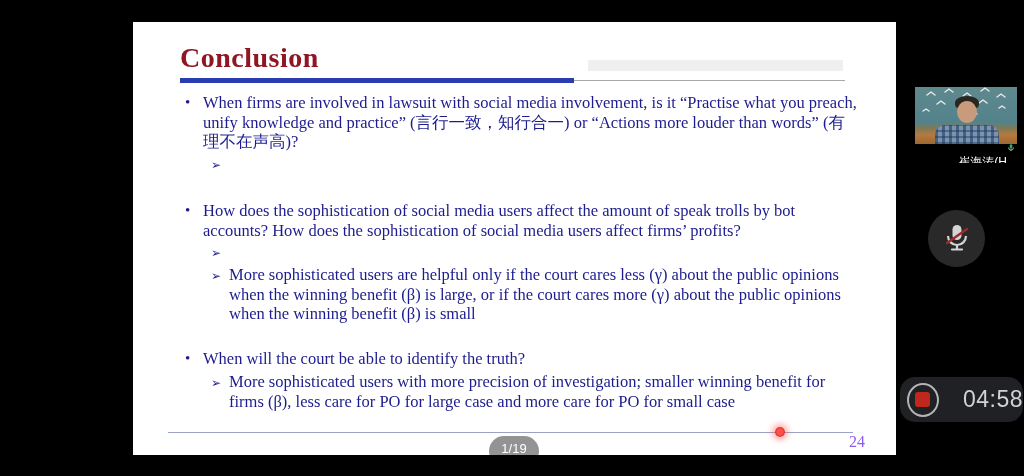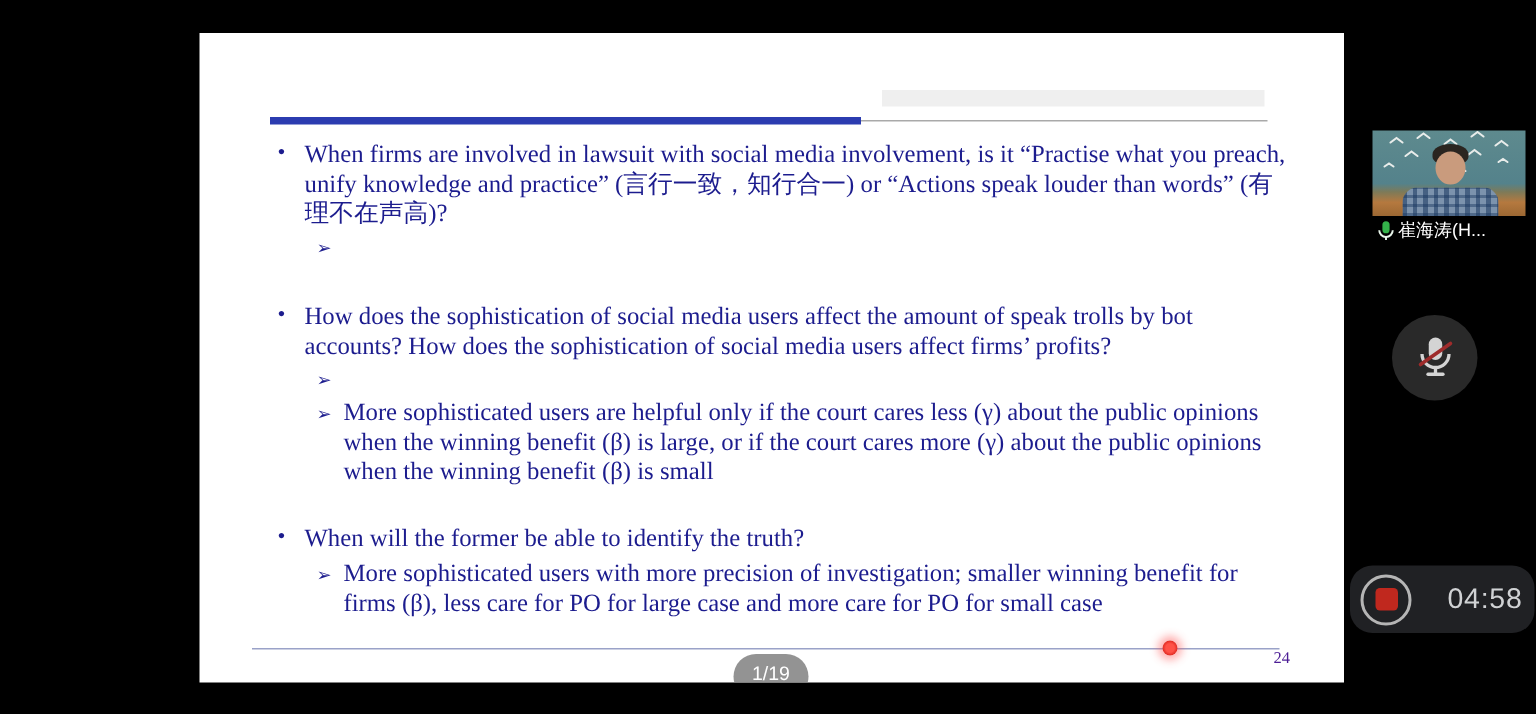--- a/index.html
+++ b/index.html
@@ -19,85 +19,86 @@
   .subbullet{left:96px;width:622px;}
   .mk{position:absolute;left:-18px;top:0;}
   .mk-dot{font-size:15px;}
   .mk-arrow{font-family:"DejaVu Sans",sans-serif;font-size:12px;top:2px;}
 
   .footer-line{position:absolute;left:35px;top:410px;width:685px;height:1px;background:#9aa2c8;}
   .laser-dot{position:absolute;left:642px;top:405px;width:10px;height:10px;border-radius:50%;
              background:radial-gradient(circle,#ff5147 0 40%,#e02a22 70%);
              box-shadow:0 0 6px 3px rgba(255,70,70,.45);}
   .footer-author{position:absolute;left:4px;top:412px;font-style:italic;font-size:11.5px;color:#8e2030;margin-top:48px;}
-  .footer-pagenum{position:absolute;left:716px;top:411px;font-size:11px;color:#4c1d95;
+  .footer-pagenum{position:absolute;left:716px;top:411px;font-size:16px;color:#8b5cf6;
                   font-family:"Liberation Serif",serif;}
   .page-pill{position:absolute;left:356px;top:414px;width:50px;height:30px;border-radius:15px;
              background:rgba(128,128,128,.85);color:#fff;font-family:"Liberation Sans",sans-serif;
              font-size:13px;text-align:center;line-height:26px;}
 
   
   .thumb{position:absolute;left:915px;top:87px;width:102px;height:76px;background:#000;}
   .thumb-video{position:relative;width:102px;height:57px;overflow:hidden;
      background:linear-gradient(180deg,#5e8a8e 0%,#54828b 62%,#7e7a58 72%,#b5793f 84%,#9c6833 100%);}
   .birds{position:absolute;left:0;top:0;}
   .person-hair{position:absolute;left:40px;top:9px;width:24px;height:14px;border-radius:50% 50% 40% 40%;background:#2a2520;}
   .person-face{position:absolute;left:42px;top:14px;width:20px;height:22px;border-radius:50%;background:#c99b7d;}
   .person-torso{position:absolute;left:20px;top:38px;width:64px;height:19px;border-radius:10px 10px 0 0;
      background-color:#7c93ad;
      background-image:repeating-linear-gradient(90deg,rgba(25,55,95,.55) 0 3px,transparent 3px 7px),
                       repeating-linear-gradient(0deg,rgba(25,55,95,.45) 0 2px,transparent 2px 6px);}
   .thumb-label{position:absolute;left:0;bottom:0;width:102px;height:19px;background:#000;
-     display:flex;align-items:center;gap:2px;padding-left:3px;box-sizing:border-box;}
+     display:flex;align-items:flex-end;gap:2px;padding-left:3px;box-sizing:border-box;flex-direction:column;}
   .thumb-name{color:#fff;font-family:"Liberation Sans",sans-serif;font-size:12px;white-space:nowrap;overflow:hidden;}
 
   .mute-btn{position:absolute;left:928px;top:210px;width:57px;height:57px;border-radius:50%;
             background:#292929;display:flex;align-items:center;justify-content:center;}
 
   .record-pill{position:absolute;left:900px;top:377px;width:123px;height:45px;border-radius:15px;
                background:#202124;display:flex;align-items:center;}
   .stop-btn{margin-left:7px;width:34px;height:34px;border:2px solid #b5b5b5;border-radius:50%;
             box-sizing:border-box;display:flex;align-items:center;justify-content:center;cursor:pointer;}
   .stop-square{width:15px;height:15px;border-radius:3px;background:#c0281e;}
   .rec-timer{margin-left:24px;color:#d0d2d4;font-family:"Liberation Sans",sans-serif;
-             font-size:19px;letter-spacing:.5px;}
+             font-size:23px;letter-spacing:.5px;}
 </style>
 </head>
 <body>
 
 <div class="screen">
 
   <div class="slide">
+    <h1 class="slide-title">Conclusion</h1>
     <div class="title-band"></div>
     <div class="title-rule"></div>
     <div class="title-rule-thin"></div>
 
     <div class="bullet" style="top:71px">
       <span class="mk mk-dot">•</span>
-      <span>When firms are involved in lawsuit with social media involvement, is it “Practise what you preach, unify knowledge and practice” (言行一致，知行合一) or “Actions speak louder than words” (有理不在声高)?</span>
+      <span>When firms are involved in lawsuit with social media involvement, is it “Practise what you preach, unify knowledge and practice” (言行一致，知行合一) or “Actions more louder than words” (有理不在声高)?</span>
     </div>
     <div class="subbullet" style="top:132px">
       <span class="mk mk-arrow">➢</span>
     </div>
 
     <div class="bullet" style="top:179px">
       <span class="mk mk-dot">•</span>
       <span>How does the sophistication of social media users affect the amount of speak trolls by bot accounts? How does the sophistication of social media users affect firms’ profits?</span>
     </div>
     <div class="subbullet" style="top:220px">
       <span class="mk mk-arrow">➢</span>
     </div>
     <div class="subbullet" style="top:243px">
       <span class="mk mk-arrow">➢</span>
       <span>More sophisticated users are helpful only if the court cares less (γ) about the public opinions when the winning benefit (β) is large, or if the court cares more (γ) about the public opinions when the winning benefit (β) is small</span>
     </div>
 
     <div class="bullet" style="top:327px">
       <span class="mk mk-dot">•</span>
-      <span>When will the former be able to identify the truth?</span>
+      <span>When will the court be able to identify the truth?</span>
     </div>
     <div class="subbullet" style="top:350px">
       <span class="mk mk-arrow">➢</span>
       <span>More sophisticated users with more precision of investigation; smaller winning benefit for firms (β), less care for PO for large case and more care for PO for small case</span>
     </div>
 
     <div class="footer-line"></div>
     <div class="laser-dot"></div>
     <div class="footer-author">Haitao (Tony) Cui @ 2022</div>
     <div class="footer-pagenum">24</div>

